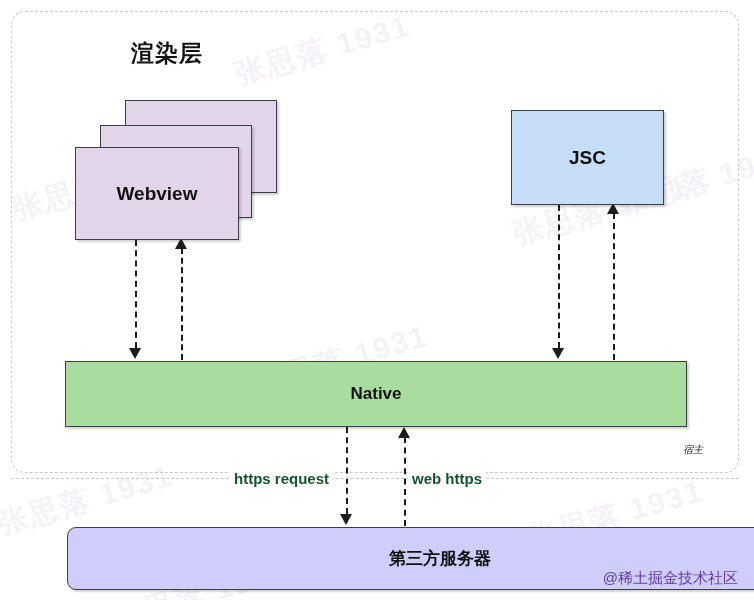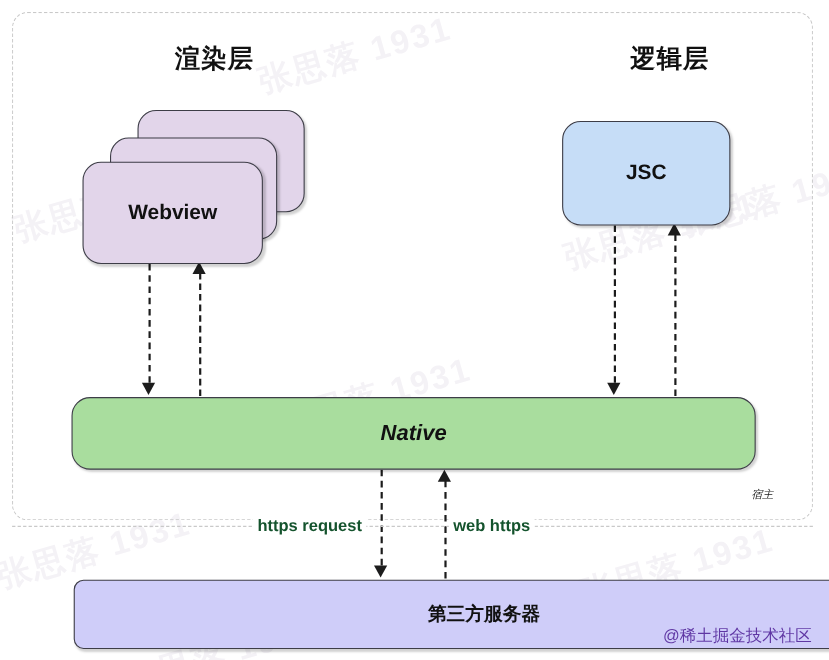--- a/index.html
+++ b/index.html
@@ -53,31 +53,30 @@
   }
 
   
   .sec-title {
     position: absolute;
     font-size: 23px;
     font-weight: 700;
     color: #111;
     white-space: nowrap;
     letter-spacing: 1px;
-    margin-left: 28px;
   }
   #title-render { left: 131px; top: 38px; }
   #title-logic  { left: 545px; top: 38px; }
 
   
   .node {
     position: absolute;
     box-sizing: border-box;
     border: 1.6px solid #3d3d47;
-    border-radius: 17px;
+    border-radius: 0;
     display: flex;
     align-items: center;
     justify-content: center;
     font-weight: 700;
     color: #111;
     box-shadow: 2px 2px 2px rgba(0,0,0,0.18);
   }
 
   .wv-back {
     left: 125px; top: 100px; width: 152px; height: 93px;
@@ -98,22 +97,21 @@
 
   .jsc-box {
     left: 511px; top: 110px; width: 153px; height: 95px;
     background: #c6ddf7;
     font-size: 19px;
   }
 
   .native-bar {
     left: 65px; top: 361px; width: 622px; height: 66px;
     background: #a9dd9e;
-    font-size: 20px;
-    font-style: italic;
+    font-size: 17px;
   }
 
   .server-bar {
     left: 67px; top: 527px; width: 746px; height: 63px;
     background: #cfcdf9;
     font-size: 17px;
     border-radius: 9px;
   }
 
   
@@ -198,21 +196,20 @@
   <div class="wm" style="left:510px; top:190px;">张思落 1931</div>
   <div class="wm" style="left:250px; top:340px;">张思落 1931</div>
   <div class="wm" style="left:-5px;  top:480px;">张思落 1931</div>
   <div class="wm" style="left:525px; top:495px;">张思落 1931</div>
   <div class="wm" style="left:110px; top:575px;">张思落 1931</div>
 
   <div class="host-box"></div>
   <div class="host-label">宿主</div>
 
   <div class="sec-title" id="title-render">渲染层</div>
-  <div class="sec-title" id="title-logic">逻辑层</div>
 
   <div class="conn" id="c-wv-down"></div>
   <div class="arrowhead arrow-down" id="a-wv-down"></div>
   <div class="conn" id="c-wv-up"></div>
   <div class="arrowhead arrow-up" id="a-wv-up"></div>
 
   <div class="conn" id="c-jsc-down"></div>
   <div class="arrowhead arrow-down" id="a-jsc-down"></div>
   <div class="conn" id="c-jsc-up"></div>
   <div class="arrowhead arrow-up" id="a-jsc-up"></div>

